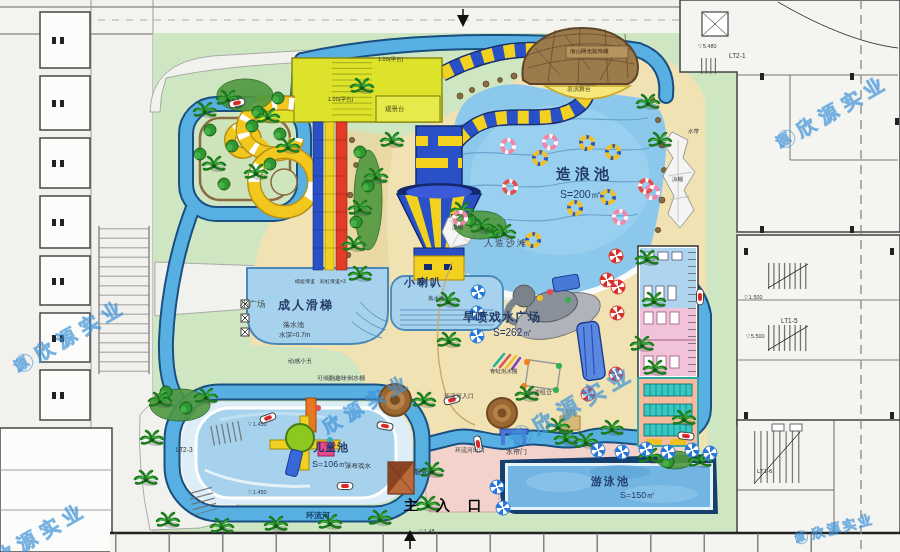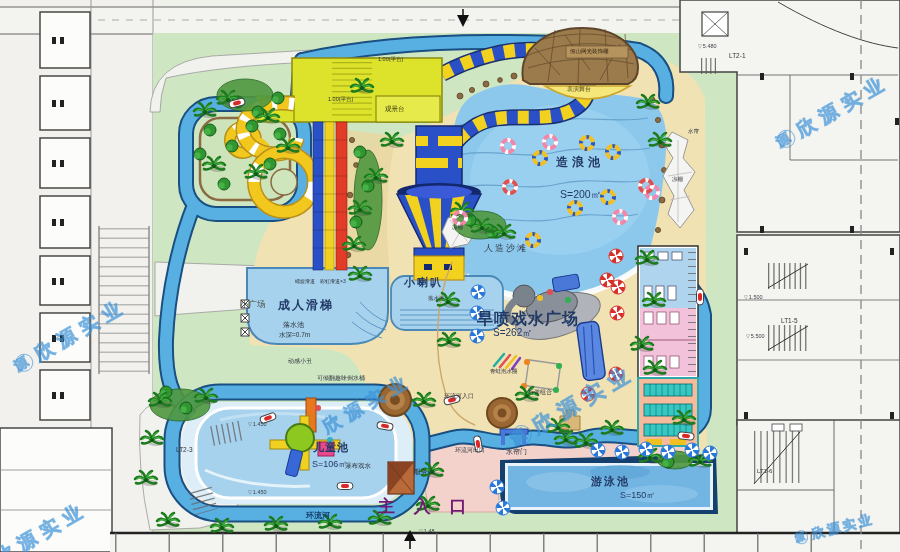--- a/index.html
+++ b/index.html
@@ -558,44 +558,44 @@
     <line x1="463" y1="9" x2="463" y2="24" stroke="#111" stroke-width="1.5"></line>
     <polygon points="457,15 463,27 469,15" fill="#111"></polygon>
   </g>
   <g>
     <polygon points="404,541 410,530 416,541" fill="#111"></polygon>
     <line x1="410" y1="541" x2="410" y2="549" stroke="#111" stroke-width="1.6"></line>
   </g>
   <line x1="861" y1="0" x2="861" y2="552" stroke="#888" stroke-width="1.3" stroke-dasharray="9 6"></line>
 </svg>
 
-  <div class="lbl b" style="left:556px;top:156px;font-size:12px;letter-spacing:4px;">造浪池</div>
+  <div class="lbl b" style="left:556px;top:166px;font-size:15px;letter-spacing:4px;">造浪池</div>
   <div class="lbl" style="left:560px;top:189px;font-size:10.5px;">S=200㎡</div>
-  <div class="lbl note" style="left:484px;top:245px;font-size:9px;letter-spacing:2px;font-family:Liberation Mono, monospace;">人造沙滩</div>
-  <div class="lbl b" style="left:477px;top:311px;font-size:16px;letter-spacing:1px;">旱喷戏水广场</div>
+  <div class="lbl note" style="left:484px;top:239px;font-size:9px;letter-spacing:2px;">人造沙滩</div>
+  <div class="lbl b" style="left:463px;top:311px;font-size:12px;letter-spacing:1px;">旱喷戏水广场</div>
   <div class="lbl" style="left:493px;top:328px;font-size:10px;">S=262㎡</div>
   <div class="lbl b" style="left:278px;top:299px;font-size:12px;letter-spacing:2px;">成人滑梯</div>
   <div class="lbl tiny" style="left:283px;top:321px;font-size:7px;">落水池</div>
   <div class="lbl tiny" style="left:279px;top:332px;font-size:6.5px;">水深=0.7m</div>
   <div class="lbl tiny" style="left:295px;top:279px;font-size:5px;">螺旋滑道</div>
   <div class="lbl tiny" style="left:320px;top:279px;font-size:5px;">彩虹滑道×3</div>
   <div class="lbl b" style="left:404px;top:277px;font-size:11px;letter-spacing:2px;">小喇叭</div>
   <div class="lbl tiny" style="left:428px;top:296px;font-size:5.5px;">落水池</div>
   <div class="lbl b" style="left:313px;top:442px;font-size:11px;letter-spacing:1px;">儿童池</div>
   <div class="lbl" style="left:312px;top:460px;font-size:9px;">S=106㎡</div>
   <div class="lbl tiny" style="left:345px;top:463px;font-size:6.5px;">瀑布戏水</div>
   <div class="lbl b" style="left:306px;top:480px;font-size:8px;color:#15406e;margin-top:32px;">环流河</div>
   <div class="lbl b" style="left:591px;top:476px;font-size:11px;letter-spacing:2px;text-align:center;">游泳池</div>
   <div class="lbl" style="left:595px;top:491px;font-size:9px;margin-left:25px;">S=150㎡</div>
   <div class="lbl tiny" style="left:444px;top:393px;font-size:6px;">环流河入口</div>
   <div class="lbl tiny" style="left:455px;top:447px;font-size:6px;">环流河出口</div>
   <div class="lbl tiny" style="left:506px;top:448px;font-size:7px;">水帘门</div>
   <div class="lbl tiny" style="left:688px;top:129px;font-size:5.5px;">水帘</div>
   <div class="lbl note" style="left:240px;top:300px;font-size:8.5px;color:#44503c;">小广场</div>
-  <div class="lbl b" style="left:378px;top:498px;font-size:17px;letter-spacing:7px;color:#701a75;">主 入 口</div>
+  <div class="lbl b" style="left:404px;top:498px;font-size:14px;letter-spacing:7px;color:#000000;">主 入 口</div>
   <div class="lbl tiny" style="left:414px;top:468px;font-size:7px;">服务台</div>
   <div class="lbl tiny" style="left:567px;top:86px;font-size:6px;color:#4a3c10;">表演舞台</div>
   <div class="lbl tiny" style="left:570px;top:49px;font-size:5.5px;color:#2e2012;">假山网壳装饰棚</div>
   <div class="lbl tiny" style="left:385px;top:106px;font-size:6.5px;color:#3a3a10;">观景台</div>
   <div class="lbl tiny" style="left:672px;top:177px;font-size:5.5px;">凉棚</div>
   <div class="lbl tiny" style="left:452px;top:225px;font-size:5.5px;">凉棚</div>
   <div class="lbl tiny" style="left:328px;top:97px;font-size:5.5px;">1.00(平台)</div>
   <div class="lbl tiny" style="left:378px;top:57px;font-size:5.5px;">1.00(平台)</div>
   <div class="lbl tiny" style="left:288px;top:358px;font-size:6px;">动感小丑</div>
   <div class="lbl tiny" style="left:317px;top:375px;font-size:6px;">可倾翻趣味倒水桶</div>

